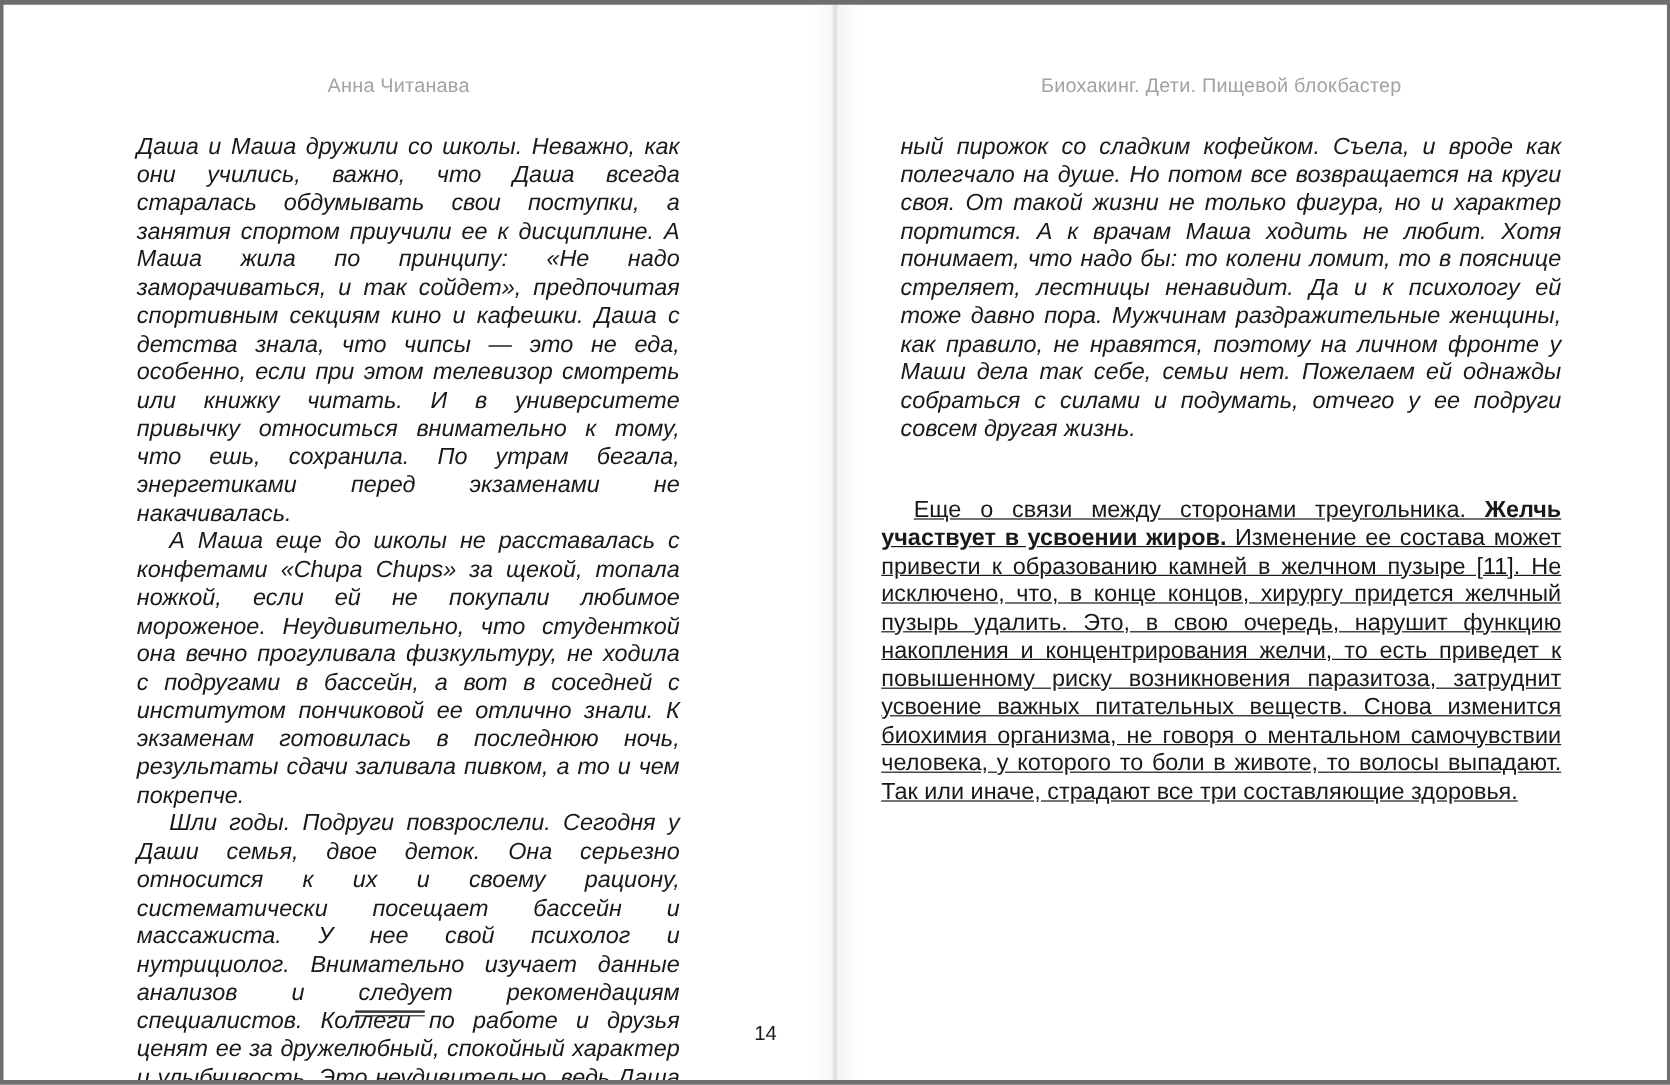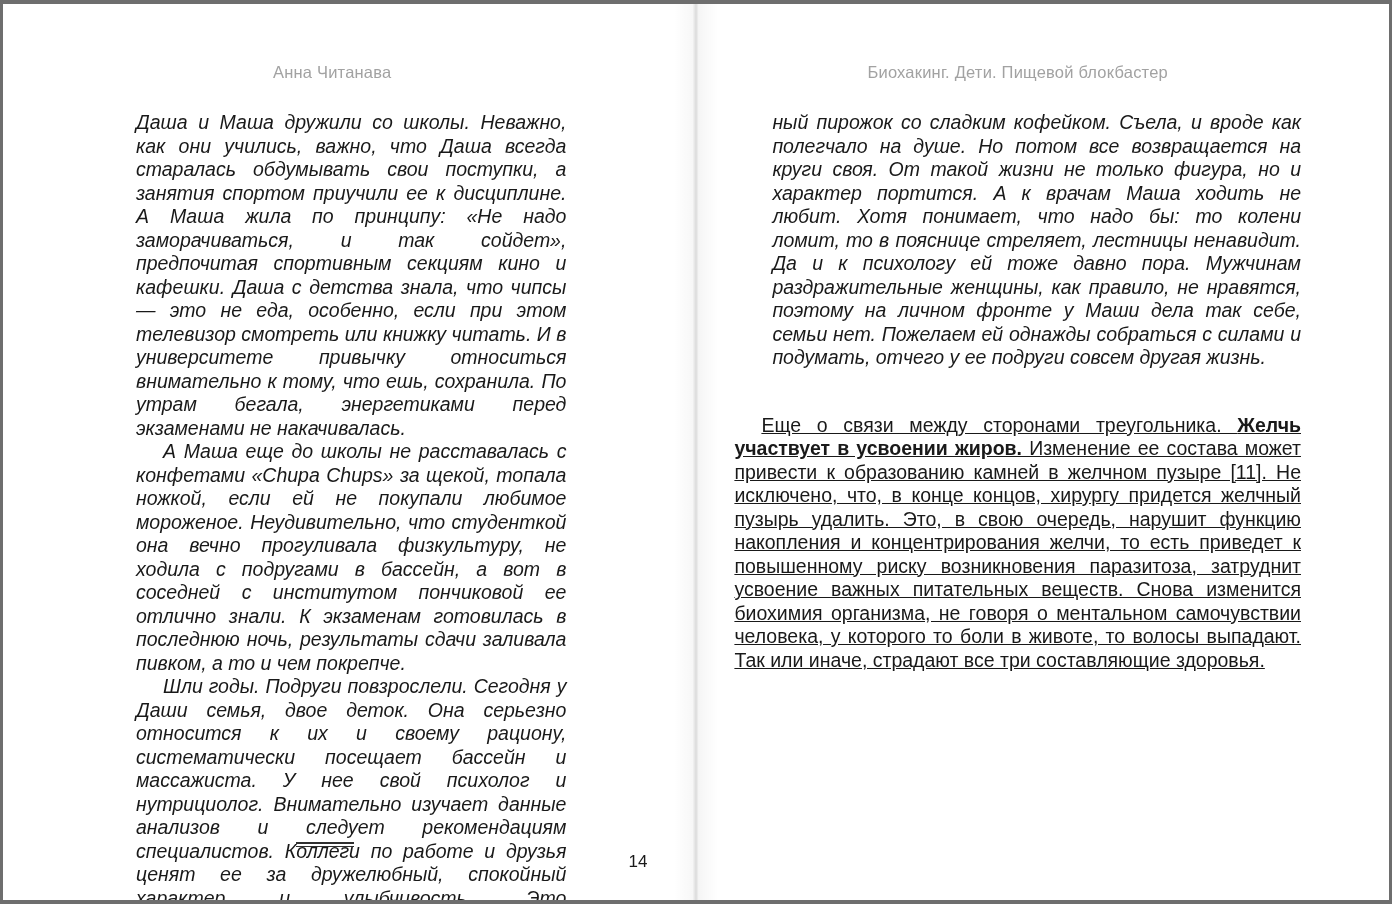--- a/index.html
+++ b/index.html
@@ -58,21 +58,21 @@
   .text-block { margin-top: 29px; }
   .para {
     margin: 0;
     font-size: 19.5px;
     line-height: 23.5px;
     text-align: justify;
     color: #191919;
     hyphens: auto;
     -webkit-hyphens: auto;
   }
-  .para.italic { font-style: italic; margin-left: 38px; }
+  .para.italic { font-style: italic; margin-left: 16px; }
   .para.indent { text-indent: 27px; }
   .para.spaced { margin-top: 44px; text-decoration: underline; }
   .para b { font-weight: 700; }
   .folio {
     position: absolute;
     left: 0;
     right: 0;
     bottom: 28px;
     text-align: right;
   }

